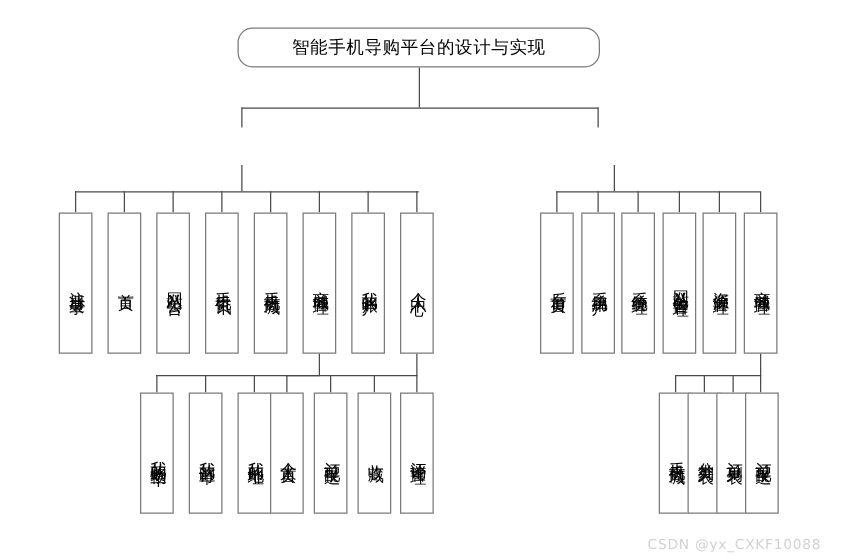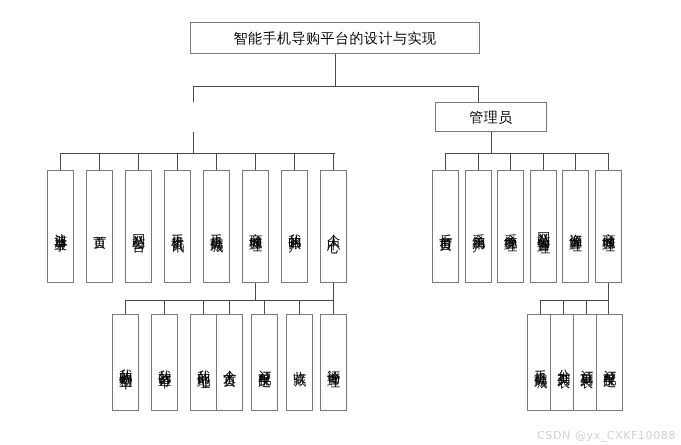--- a/index.html
+++ b/index.html
@@ -48,44 +48,43 @@
     padding-bottom: 6px;
   }
   .conn {
     position: absolute;
     background: #4a4a4a;
   }
   .conn.v { width: 1px; }
   .conn.h { height: 1px; }
   #watermark {
     position: absolute;
-    right: 5px;
+    right: 24px;
     bottom: 3px;
     font-size: 11px;
     color: #d2d2d2;
     letter-spacing: 0.6px;
     font-family: "DejaVu Sans", "Liberation Sans", sans-serif;
     white-space: nowrap;
   }
 </style>
 </head>
 <body>
 
 <div id="diagram">
 
-  <div class="node horiz" style="left:190px; top:22px; width:290px; height:32px;">智能手机导购平台的设计与实现</div>
+  <div class="node horiz" style="left:190px; top:22px; width:290px; height:32px;border-radius:12px;">智能手机导购平台的设计与实现</div>
 
   <div class="conn v" style="left:335px; top:54px; height:32px;"></div>
 
   <div class="conn h" style="left:193px; top:86px; width:286px;"></div>
 
   <div class="conn v" style="left:193px; top:86px; height:16px;"></div>
   <div class="conn v" style="left:478px; top:86px; height:16px;"></div>
 
-  <div class="node horiz" style="left:435px; top:102px; width:112px; height:30px;">管理员</div>
 
   <div class="conn v" style="left:193px; top:132px; height:21px;"></div>
   <div class="conn h" style="left:60px; top:153px; width:275px;"></div>
   <div class="conn v" style="left:60px;  top:153px; height:17px;"></div>
   <div class="conn v" style="left:99px;  top:153px; height:17px;"></div>
   <div class="conn v" style="left:138px; top:153px; height:17px;"></div>
   <div class="conn v" style="left:177px; top:153px; height:17px;"></div>
   <div class="conn v" style="left:216px; top:153px; height:17px;"></div>
   <div class="conn v" style="left:255px; top:153px; height:17px;"></div>
   <div class="conn v" style="left:294px; top:153px; height:17px;"></div>

